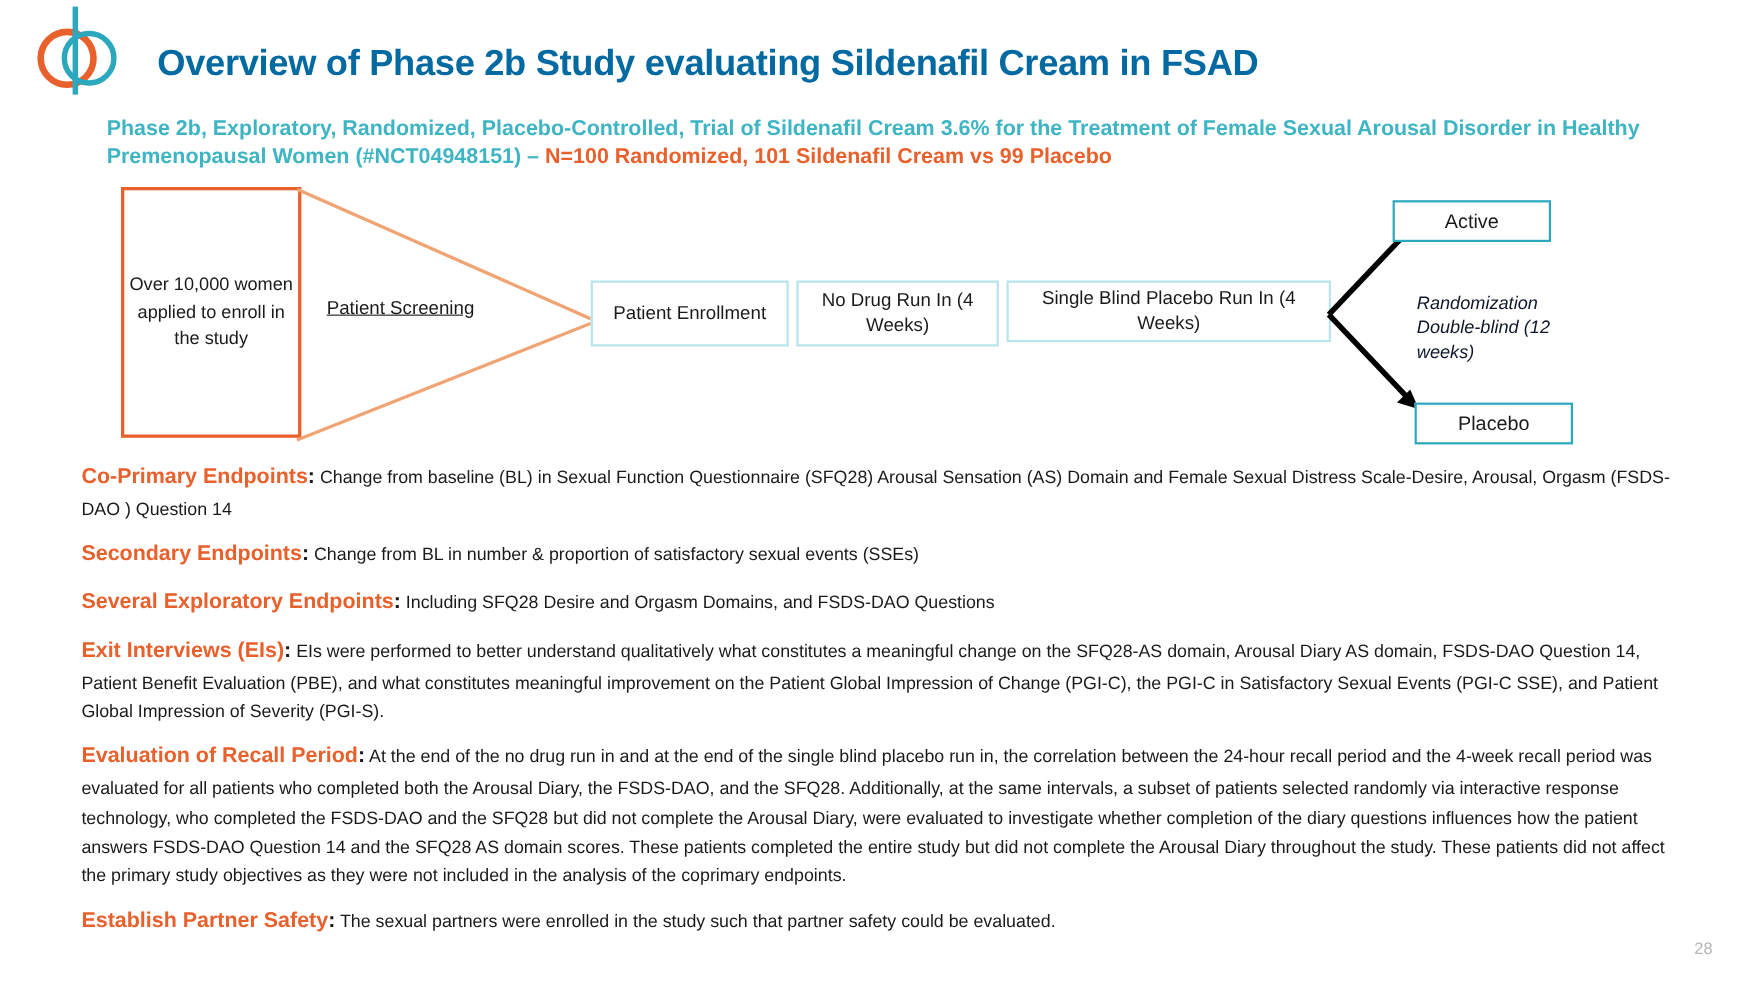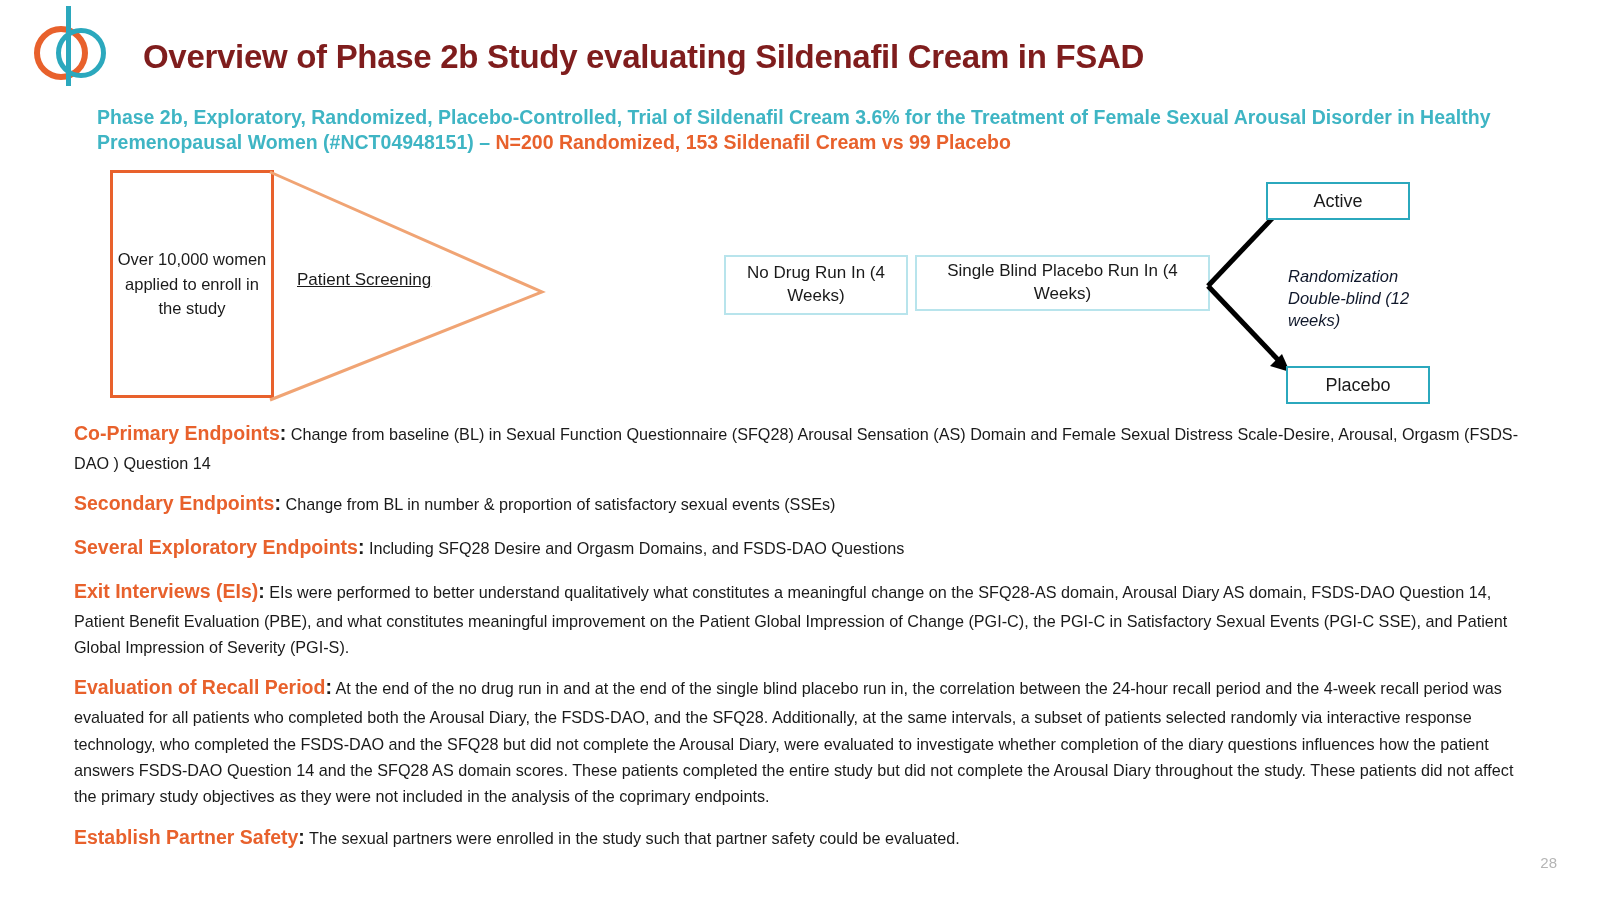--- a/index.html
+++ b/index.html
@@ -53,21 +53,21 @@
   }
 
   
   .page-title {
     position: absolute;
     left: 143px;
     top: 38px;
     font-size: 33px;
     font-weight: bold;
     letter-spacing: -0.3px;
-    color: #7f1d1d;
+    color: #0369a1;
     white-space: nowrap;
   }
 
   
   .subtitle {
     position: absolute;
     left: 97px;
     top: 105px;
     width: 1450px;
     font-size: 19.5px;
@@ -204,33 +204,34 @@
 
 <div class="logo">
   <div class="ring-o"></div>
   <div class="ring-d"></div>
   <div class="bar"></div>
 </div>
 
 <div class="page-title">Overview of Phase 2b Study evaluating Sildenafil Cream in FSAD</div>
 
 <div class="subtitle">
-  <span>Phase 2b, Exploratory, Randomized, Placebo-Controlled, Trial of Sildenafil Cream 3.6% for the Treatment of Female Sexual Arousal Disorder in Healthy Premenopausal Women (#NCT04948151) – </span><span class="orange">N=200 Randomized, 153 Sildenafil Cream vs 99 Placebo</span>
+  <span>Phase 2b, Exploratory, Randomized, Placebo-Controlled, Trial of Sildenafil Cream 3.6% for the Treatment of Female Sexual Arousal Disorder in Healthy Premenopausal Women (#NCT04948151) – </span><span class="orange">N=100 Randomized, 101 Sildenafil Cream vs 99 Placebo</span>
 </div>
 
 <div class="diagram">
 
   <div class="box-applied">Over 10,000 women applied to enroll in the study</div>
 
   <svg class="funnel-svg" width="300" height="232" viewBox="0 0 300 232">
     <polyline points="2,2 274,122 2,230" fill="none" stroke="#f0a474" stroke-width="3"></polyline>
   </svg>
 
   <div class="screening-label">Patient Screening</div>
 
+  <div class="flowbox fb-enroll">Patient Enrollment</div>
   <div class="flowbox fb-nodrug">No Drug Run In (4 Weeks)</div>
   <div class="flowbox fb-single">Single Blind Placebo Run In (4 Weeks)</div>
 
   <svg class="split-svg" width="92" height="212" viewBox="0 0 92 212">
     <line x1="4" y1="106" x2="78" y2="28" stroke="#000" stroke-width="5"></line>
     <polygon points="86,20 66,26 78,38" fill="#000"></polygon>
     <line x1="4" y1="106" x2="78" y2="184" stroke="#000" stroke-width="5"></line>
     <polygon points="86,192 66,186 78,174" fill="#000"></polygon>
   </svg>
 

